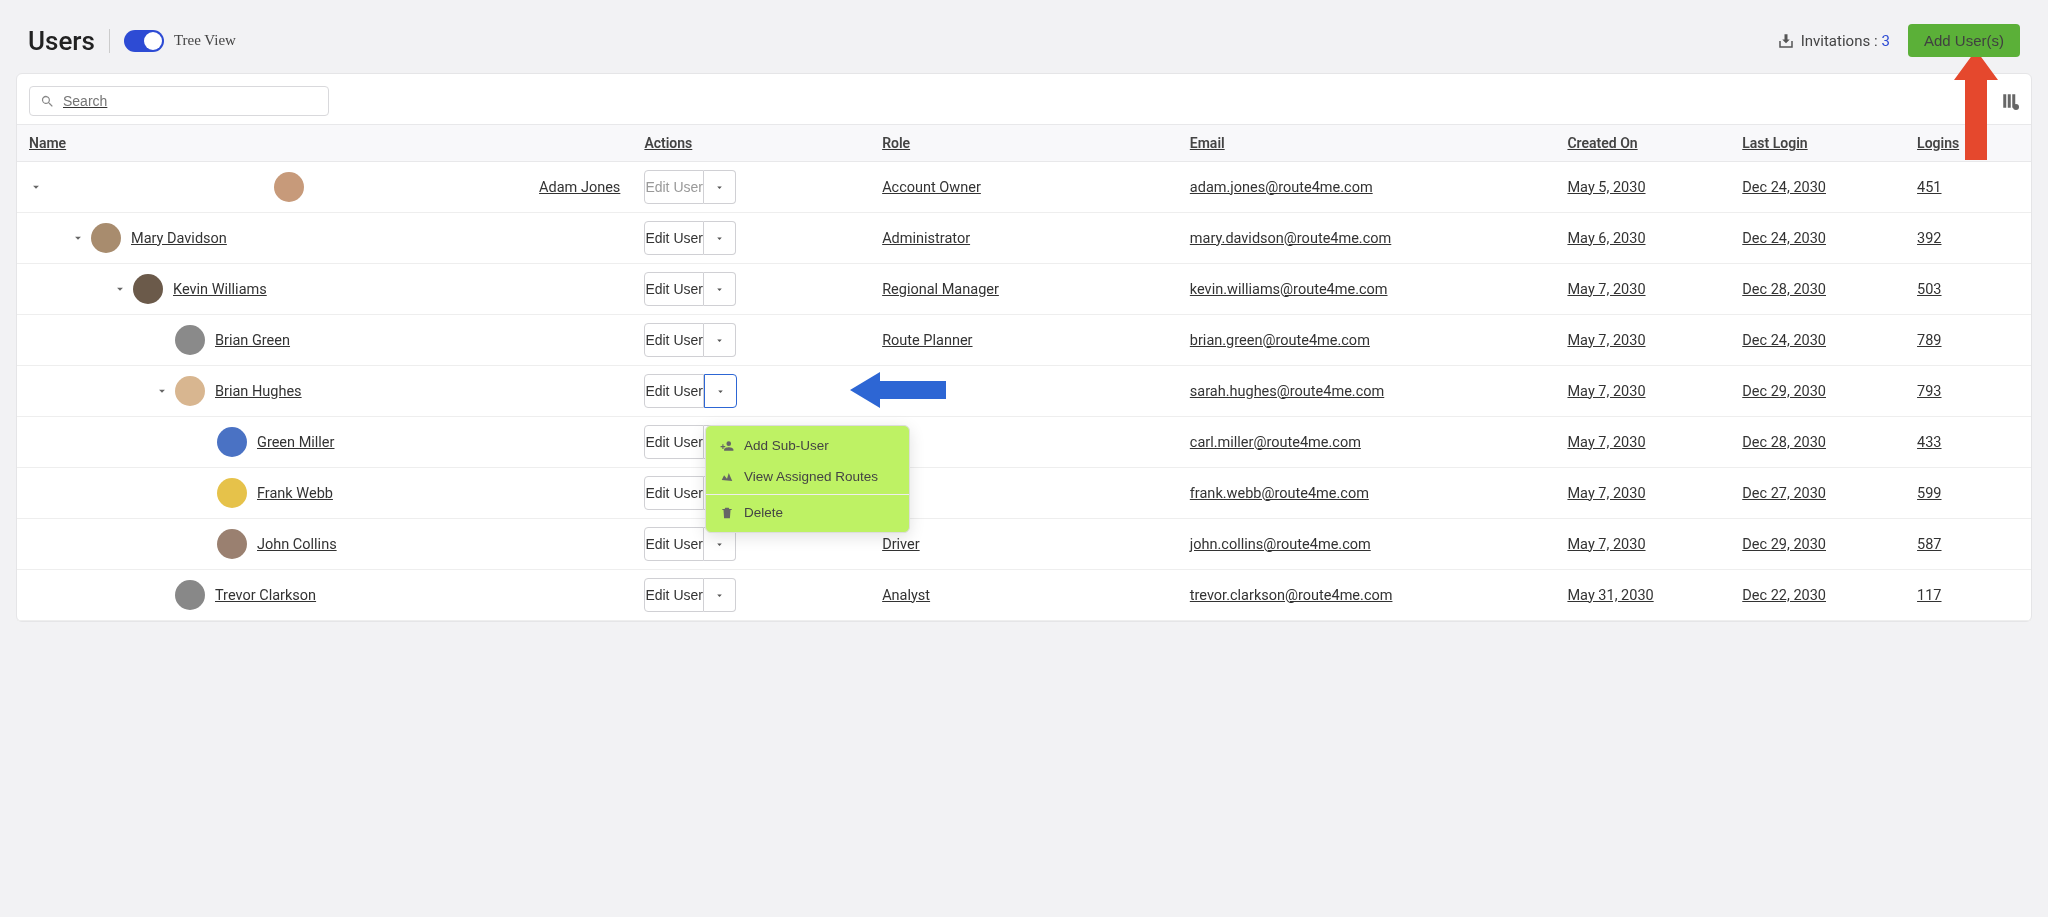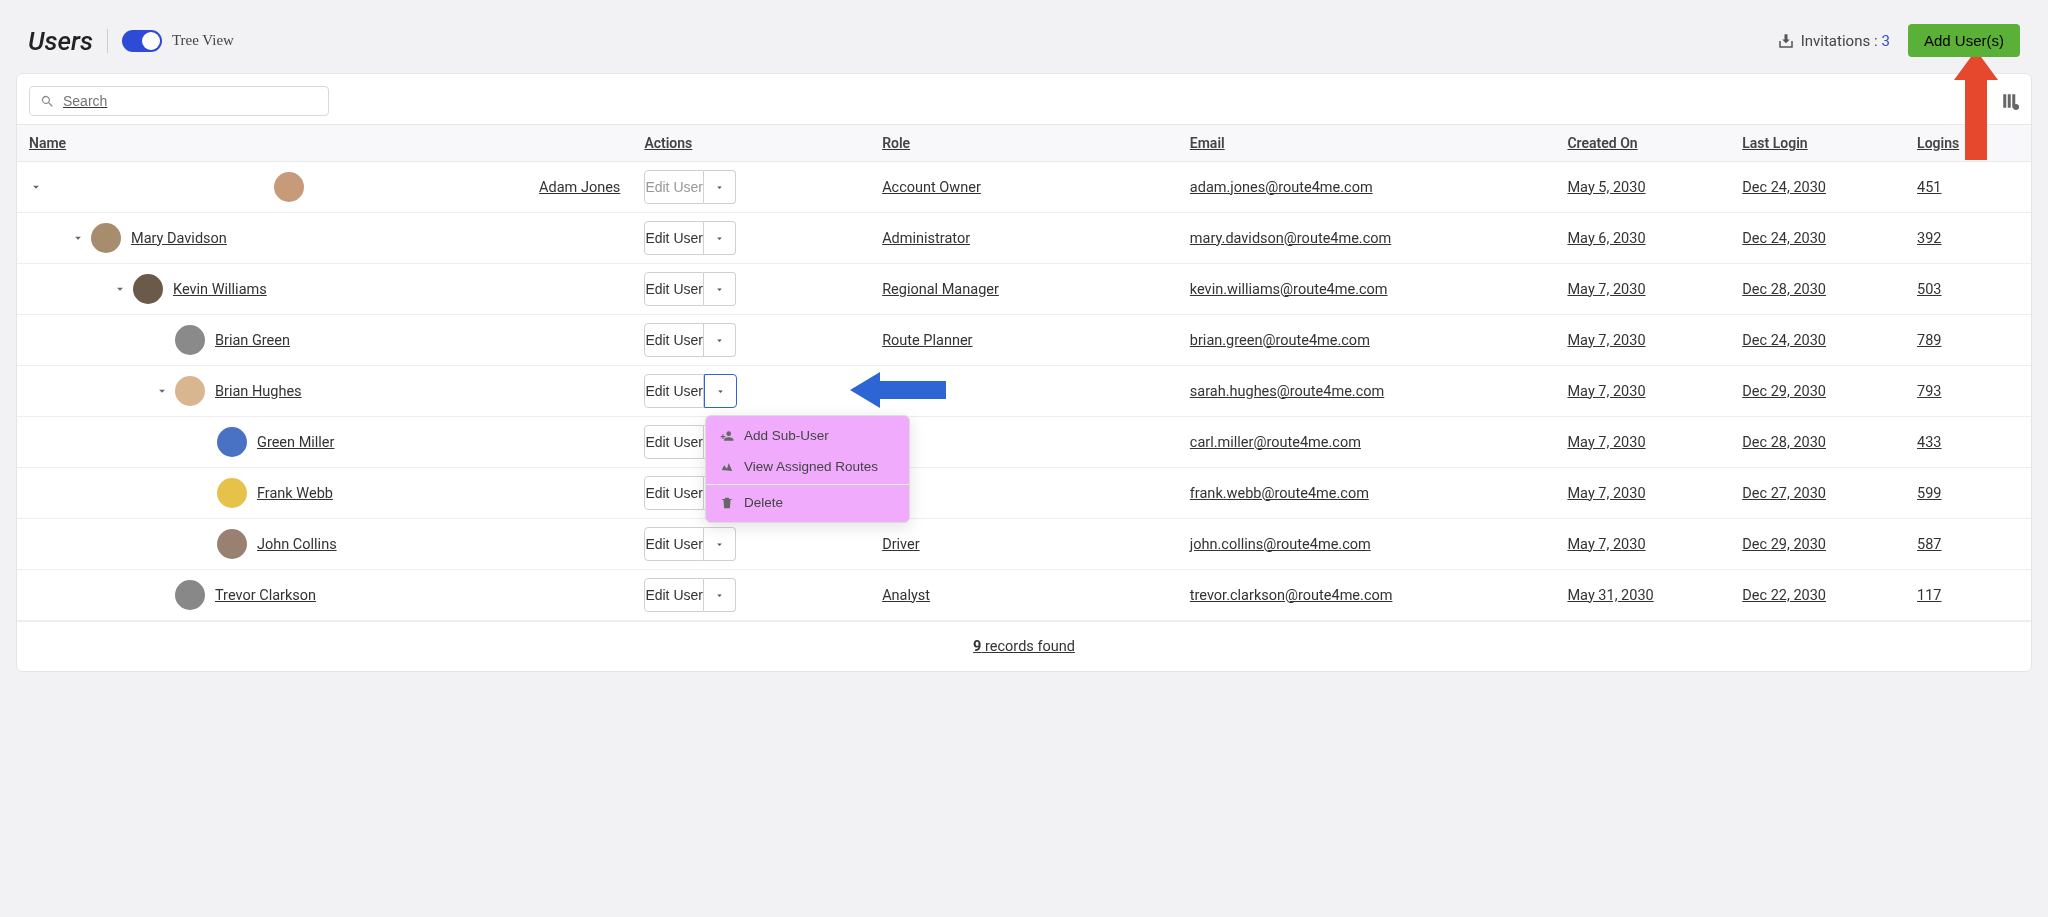--- a/index.html
+++ b/index.html
@@ -1,28 +1,28 @@
 <!DOCTYPE html>
 <html><head>
 <meta charset="utf-8">
 <style>
 * { box-sizing: border-box; margin: 0; padding: 0; }
 body { font-family: -apple-system, BlinkMacSystemFont, "Segoe UI", Roboto, sans-serif; background: #f2f2f4; color: #333; font-size: 14px; }
 .container { padding: 16px; }
 .header { display: flex; align-items: center; padding: 8px 12px 16px; }
-.page-title { font-size: 26px; font-weight: 500; color: #222; font-style: italic; }
+.page-title { font-size: 26px; font-weight: 500; color: #222; }
 .divider-v { width: 1px; height: 24px; background: #ccc; margin: 0 14px; }
 .toggle { position: relative; width: 40px; height: 22px; background: #2d4bd4; border-radius: 11px; display: inline-block; cursor: pointer; }
 .toggle-knob { position: absolute; right: 2px; top: 2px; width: 18px; height: 18px; background: #fff; border-radius: 50%; }
 .toggle-label { margin-left: 10px; font-size: 15px; color: #444; font-family: Liberation Serif, serif; }
 .spacer { flex: 1; }
 .invitations { display: flex; align-items: center; font-size: 15px; color: #444; margin-right: 18px; }
 .invitations-icon { width: 18px; height: 18px; margin-right: 6px; fill: #555; }
 .invitations-count { color: #2d4bd4; margin-left: 4px; }
-.add-user-btn { background: #5bb038; color: #000000; border: none; padding: 8px 16px; border-radius: 4px; font-size: 15px; cursor: pointer; position: relative; z-index: 2; }
+.add-user-btn { background: #5bb038; color: #404040; border: none; padding: 8px 16px; border-radius: 4px; font-size: 15px; cursor: pointer; position: relative; z-index: 2; }
 .panel { background: #fff; border: 1px solid #e5e5e7; border-radius: 6px; overflow: visible; text-decoration: underline; }
 .toolbar { padding: 12px 12px 8px; display: flex; align-items: center; }
 .search-wrap { display: flex; align-items: center; border: 1px solid #d9d9dc; border-radius: 4px; padding: 6px 10px; width: 300px; background: #fff; }
 .search-wrap svg { width: 15px; height: 15px; fill: #888; margin-right: 8px; }
 .search-input { border: none; outline: none; font-size: 14px; flex: 1; color: #333; }
 .cols-icon { margin-left: auto; width: 18px; height: 18px; fill: #666; cursor: pointer; }
 .table { width: 100%; border-collapse: collapse; }
 .thead-row { background: #f8f8fa; border-top: 1px solid #e8e8ea; border-bottom: 1px solid #e8e8ea; }
 .th { text-align: left; padding: 10px 12px; font-weight: 600; font-size: 14px; color: #444; }
 .tr { border-bottom: 1px solid #eee; }
@@ -30,21 +30,21 @@
 .name-cell { display: flex; align-items: center; }
 .chevron { width: 14px; height: 14px; margin-right: 6px; cursor: pointer; fill: #666; flex-shrink: 0; }
 .chevron-placeholder { width: 20px; flex-shrink: 0; }
 .avatar { width: 30px; height: 30px; border-radius: 50%; margin-right: 10px; background: linear-gradient(135deg,#b8b8b8,#888); flex-shrink: 0; display: flex; align-items: center; justify-content: center; color: #fff; font-size: 12px; font-weight: 600; }
 .btn-group { display: inline-flex; }
 .edit-btn { border: 1px solid #d0d0d4; background: #fff; padding: 8px 0; border-radius: 4px 0 0 4px; font-size: 14px; color: #333; cursor: pointer; }
 .edit-btn.disabled { color: #999; cursor: default; }
 .drop-btn { border: 1px solid #d0d0d4; border-left: none; background: #fff; padding: 8px 10px; border-radius: 0 4px 4px 0; cursor: pointer; display: flex; align-items: center; position: relative; }
 .drop-btn.active { border: 1.5px solid #2d66d4; }
 .drop-btn svg { width: 11px; height: 11px; fill: #555; }
-.dropdown-menu { position: absolute; top: 100%; left: 0; margin-top: 8px; background: #f0abfc; border: 1px solid #ddd; border-radius: 6px; box-shadow: 0 4px 16px rgba(0,0,0,0.12); min-width: 205px; z-index: 10; padding: 4px 0; }
+.dropdown-menu { position: absolute; top: 100%; left: 0; margin-top: 18px; background: #bef264; border: 1px solid #ddd; border-radius: 6px; box-shadow: 0 4px 16px rgba(0,0,0,0.12); min-width: 205px; z-index: 10; padding: 4px 0; }
 .menu-item { display: flex; align-items: center; padding: 8px 14px; font-size: 13.5px; color: #444; cursor: pointer; }
 .menu-item svg { width: 14px; height: 14px; margin-right: 10px; fill: #666; }
 .menu-divider { height: 1px; background: #eee; margin: 2px 0; }
 .footer { padding: 16px; text-align: center; font-size: 14.5px; color: #333; border-top: 1px solid #eee; }
 .footer .bold { font-weight: 700; }
 .arrow-red { position: absolute; right: 50px; top: 50px; width: 44px; height: 110px; z-index: 1; }
 .arrow-red svg { width: 100%; height: 100%; }
 .arrow-blue { position: absolute; width: 96px; height: 36px; z-index: 5; }
 .arrow-blue svg { width: 100%; height: 100%; }
 .rel { position: relative; }
@@ -337,17 +337,14 @@
               </div></td>
             <td class="td">Analyst</td>
             <td class="td">trevor.clarkson@route4me.com</td>
             <td class="td">May 31, 2030</td>
             <td class="td">Dec 22, 2030</td>
             <td class="td">117</td>
           </tr>
         </tbody>
     </table>
 
-    <div class="footer">
-      <span class="bold">9</span><span> records found</span>
-    </div>
   </div>
 </div>
 
 </body></html>

